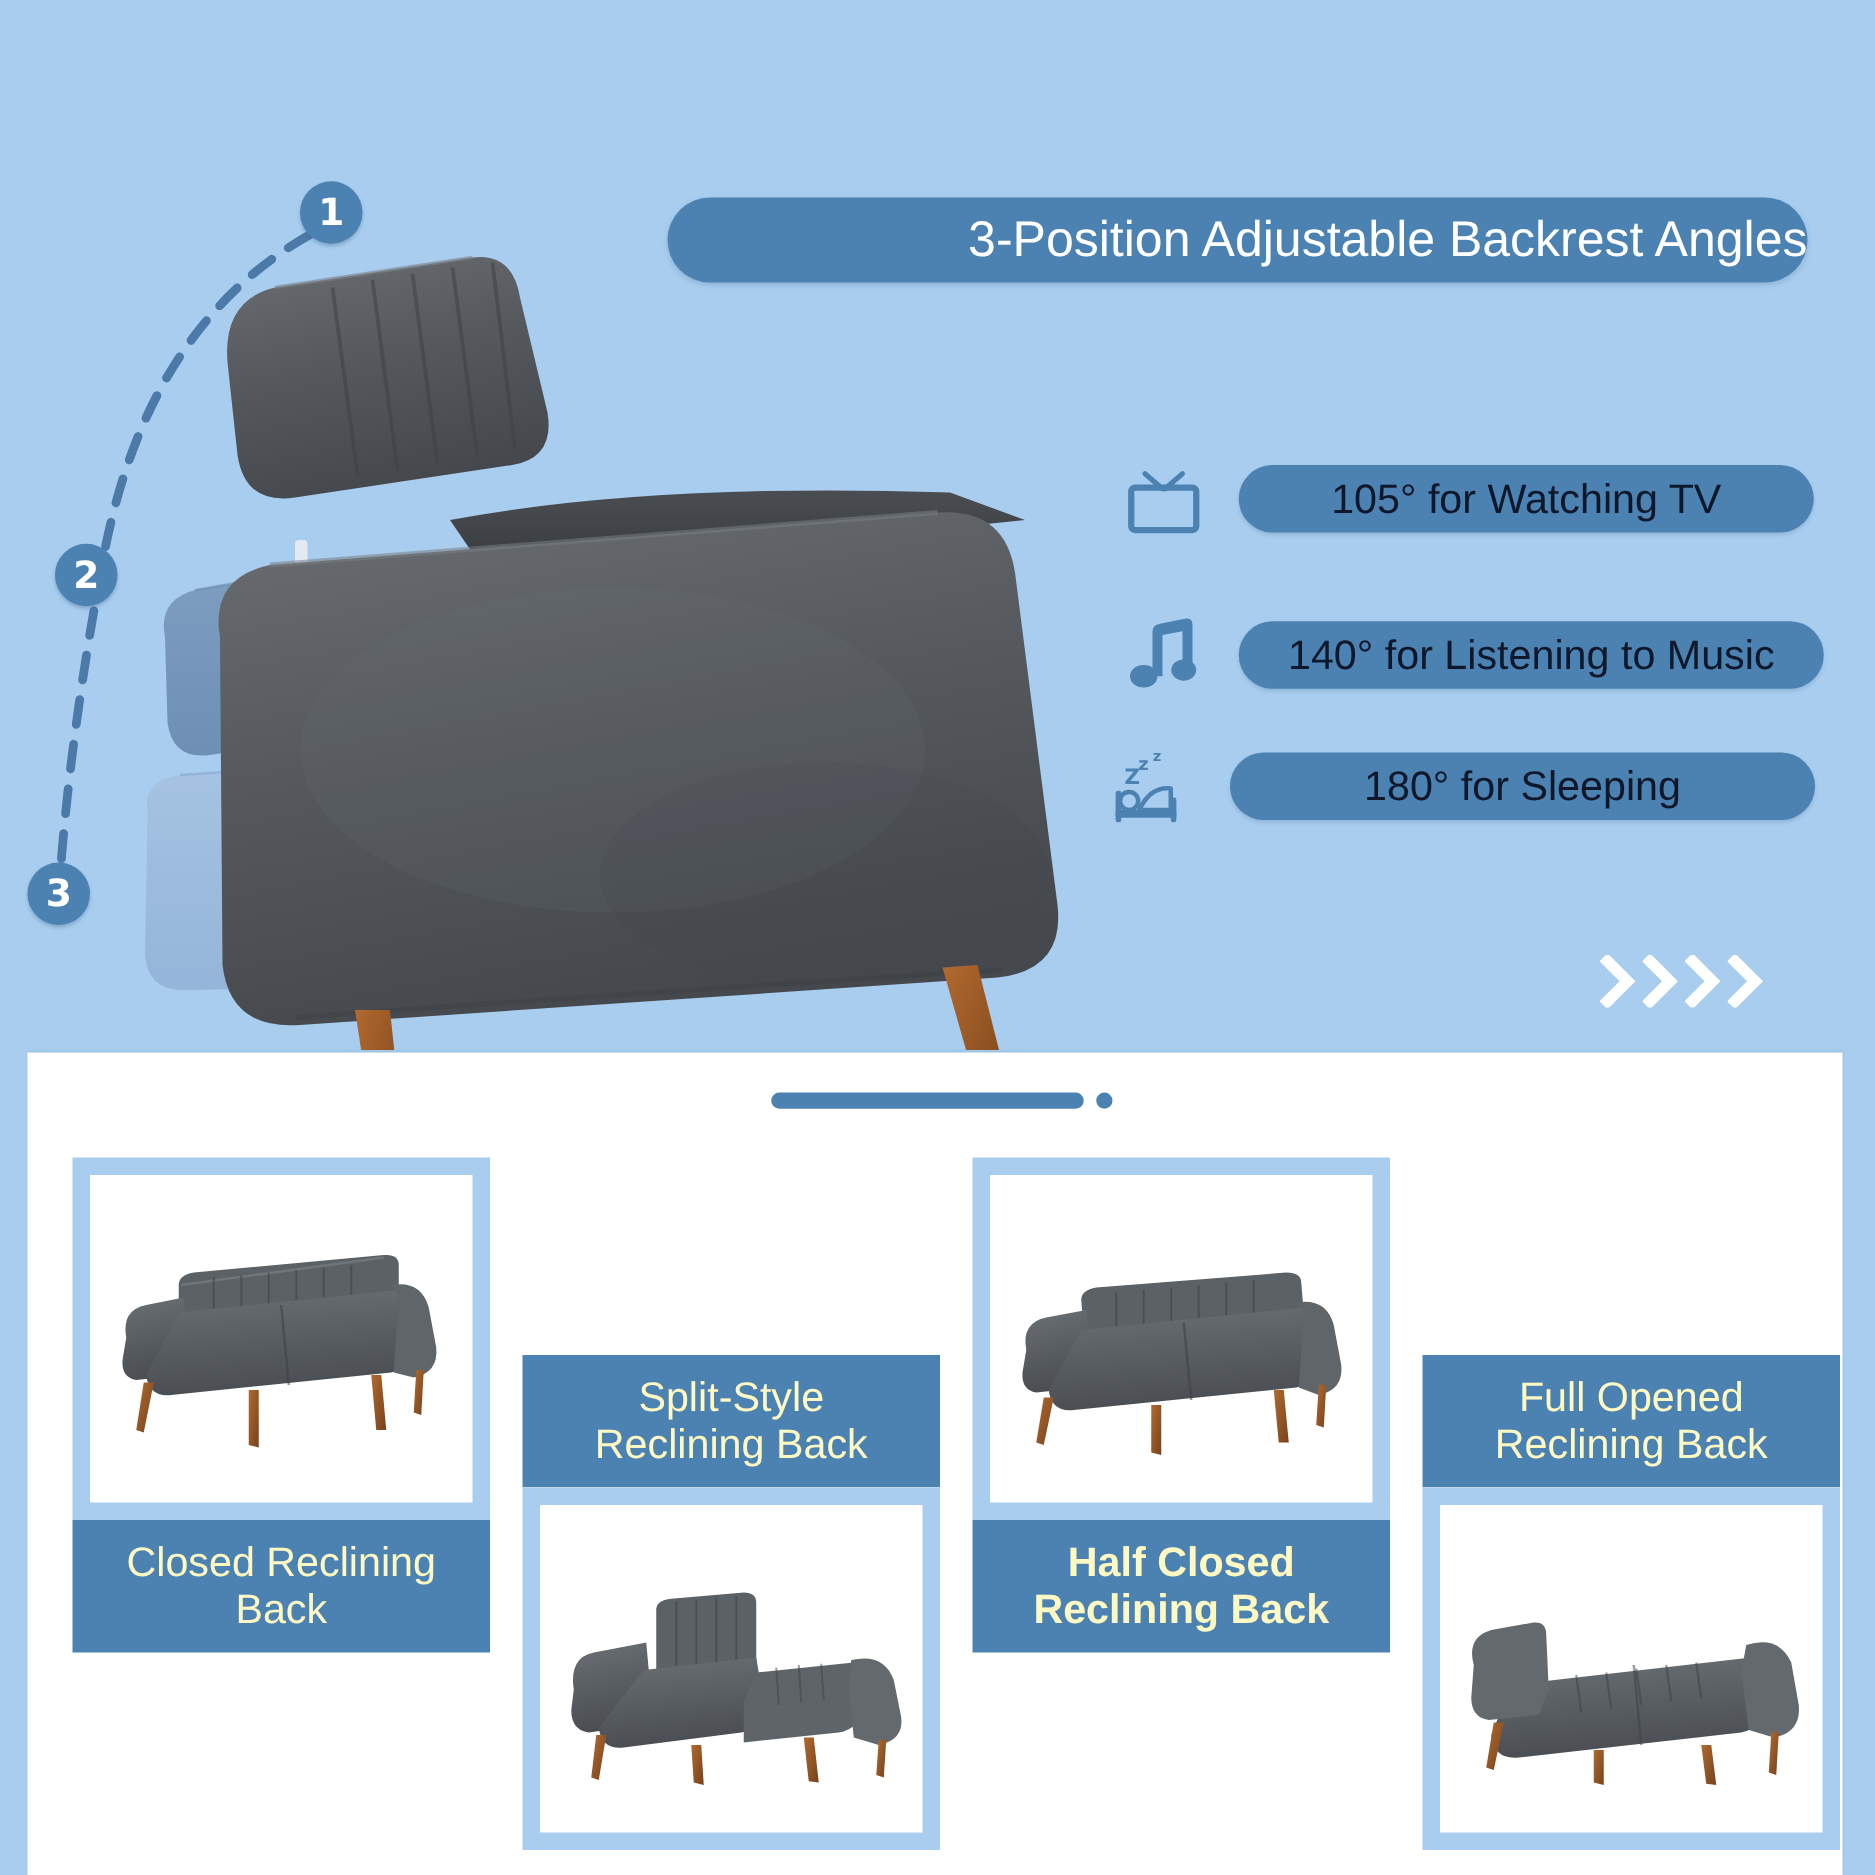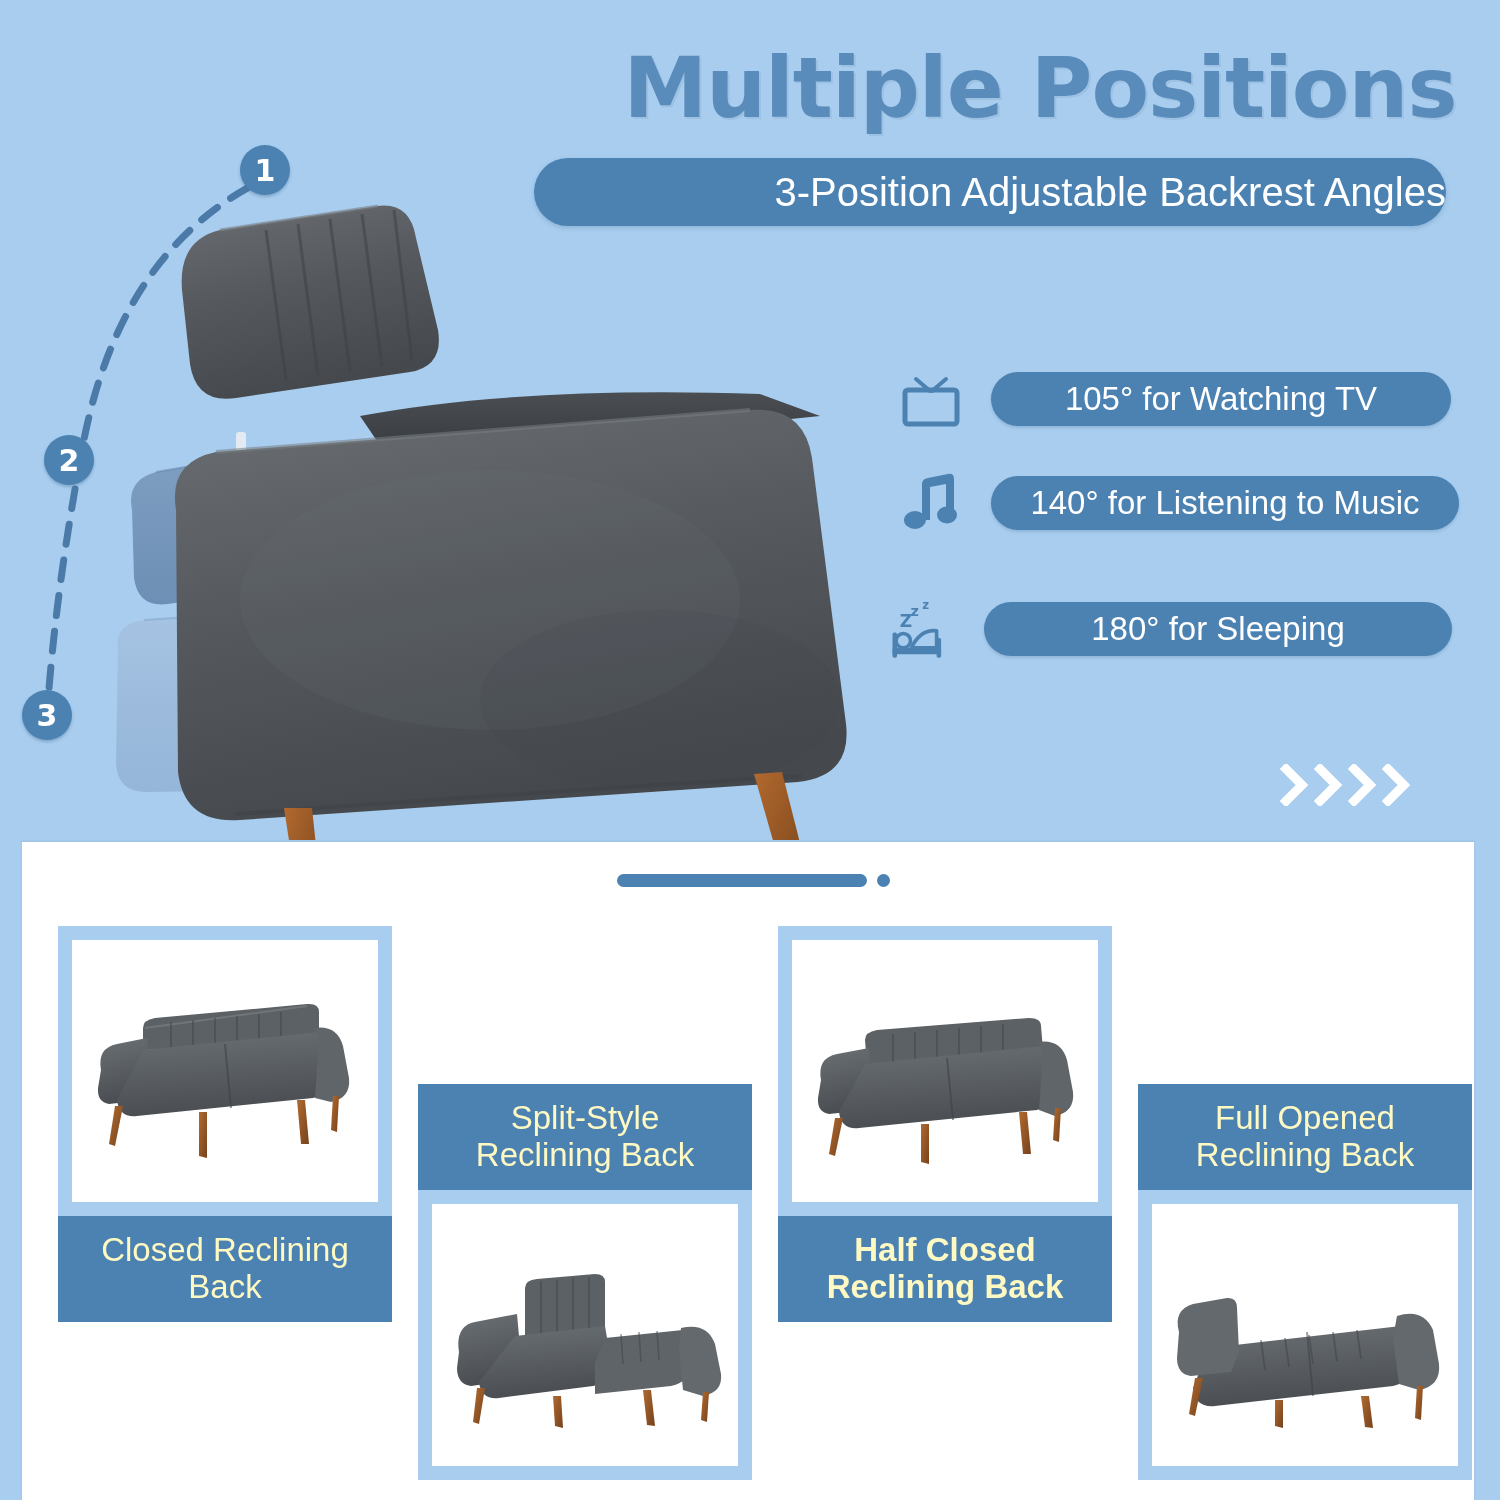--- a/index.html
+++ b/index.html
@@ -50,26 +50,26 @@
   }
   #badge-1 { left:240px; top:25px; }
   #badge-2 { left:44px; top:315px; }
   #badge-3 { left:22px; top:570px; }
 
   
   .feature-row {
     position:absolute; display:flex; align-items:center; gap:24px;
   }
   #feat-0 { left:895px; top:360px; }
-  #feat-1 { left:895px; top:464px; }
+  #feat-1 { left:895px; top:485px; }
   #feat-2 { left:888px; top:590px; }
   .feature-icon { width:72px; height:78px; flex:0 0 72px;
      display:flex; align-items:center; justify-content:center; }
   .feature-pill {
-    height:54px; border-radius:27px; background:#4b82b2; color:#ffffff;
+    height:54px; border-radius:27px; background:#4b82b2; color:#0f172a;
     display:flex; align-items:center; justify-content:center;
     font-size:33px; padding:0 34px; white-space:nowrap;
     box-shadow:0 2px 3px rgba(90,130,170,.3);
   }
   #feat-0 .feature-pill { width:460px; }
   #feat-1 .feature-pill { width:468px; }
   #feat-2 .feature-pill { width:468px; }
 
   #chevrons { position:absolute; left:1280px; top:764px;
      display:flex; gap:4px; }
@@ -188,21 +188,20 @@
       <span>1</span>
     </div>
     <div class="num-badge" id="badge-2">
       <span>2</span>
     </div>
     <div class="num-badge" id="badge-3">
       <span>3</span>
     </div>
   </div>
 
-  <h1 id="page-title">Multiple Positions</h1>
 
   <div id="subtitle-pill">
     <span>3-Position Adjustable Backrest Angles</span>
   </div>
 
   <div class="feature-row" id="feat-0">
     <span class="feature-icon">
       <svg width="66" height="66" viewBox="0 0 66 66">
         <path d="M18 13 L32 25 M48 13 L34 25" stroke="#4b82b2" stroke-width="4" fill="none" stroke-linecap="round"></path>
         <rect x="7" y="24" width="52" height="34" rx="3" fill="none" stroke="#4b82b2" stroke-width="5"></rect>

